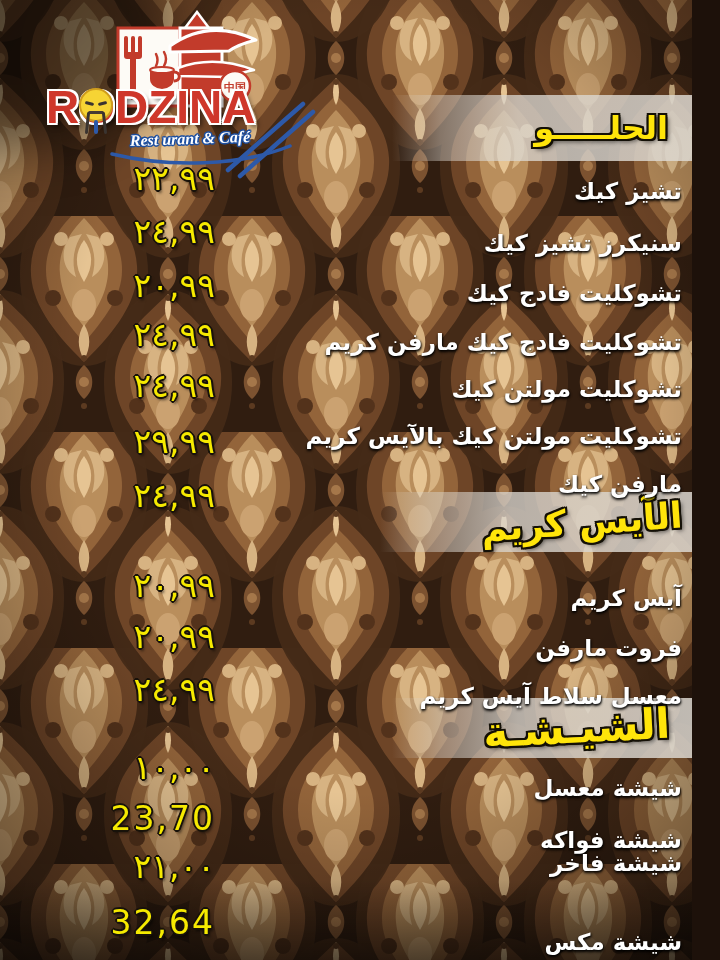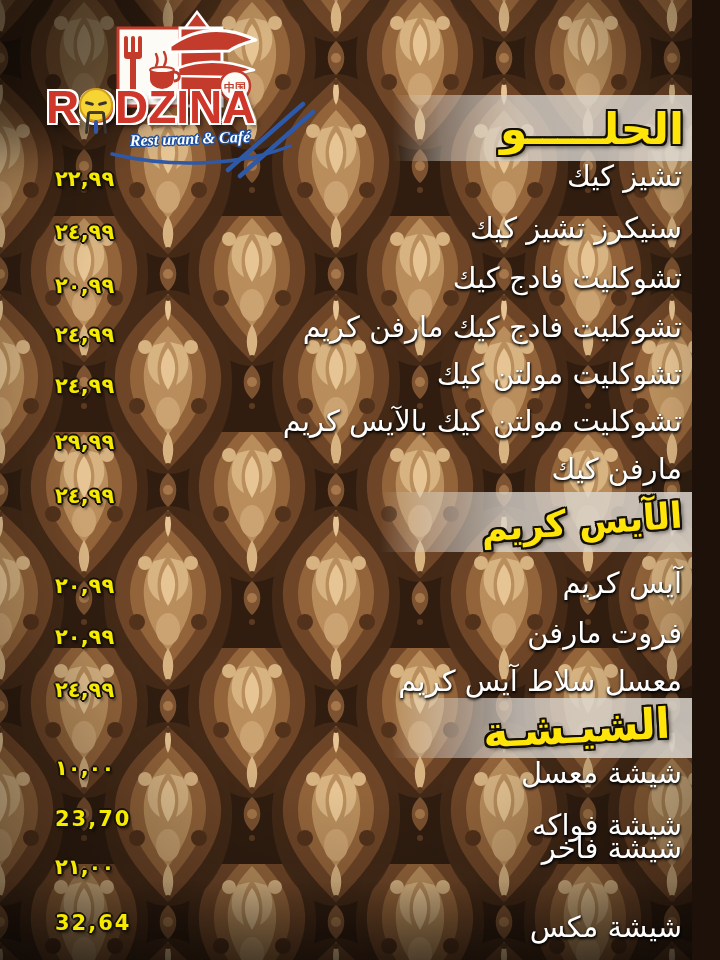--- a/index.html
+++ b/index.html
@@ -14,24 +14,24 @@
       rgba(214,210,203,0) 0%, rgba(214,210,203,0.45) 16%,
       rgba(218,214,207,0.78) 42%, rgba(221,217,210,0.84) 100%); }
   .section-title { position:absolute; top:50%; z-index:2; font-weight:bold;
     color:#ffe50a; white-space:nowrap; letter-spacing:1px;
     text-shadow:-2px 0 0 #141007, 2px 0 0 #141007, 0 -2px 0 #141007, 0 2px 0 #141007,
       -2px -2px 0 #141007, 2px 2px 0 #141007, -2px 2px 0 #141007, 2px -2px 0 #141007,
       3px 3px 4px rgba(0,0,0,.55); }
 
   
   .item-name { position:absolute; right:10px; z-index:2; direction:rtl;
-    color:#ffffff; font-weight:normal; font-size:29px; line-height:32px; white-space:nowrap;
-    text-shadow:0 2px 3px rgba(0,0,0,.85), 1px 1px 2px rgba(0,0,0,.7); }
-  .item-price { position:absolute; left:55px; width:160px; text-align:left; z-index:2;
-    color:#f6ea00; font-weight:bold; font-size:21px; line-height:36px; letter-spacing:2px;
+    color:#ffffff; font-weight:bold; font-size:23px; line-height:32px; white-space:nowrap;
+    text-shadow:0 2px 3px rgba(0,0,0,.85), 1px 1px 2px rgba(0,0,0,.7);margin-top:15px; }
+  .item-price { position:absolute; left:55px; width:160px; text-align:right; z-index:2;
+    color:#f6ea00; font-weight:normal; font-size:33px; line-height:36px; letter-spacing:2px;
     white-space:nowrap;
     text-shadow:-2px 0 0 #18120a, 2px 0 0 #18120a, 0 -2px 0 #18120a, 0 2px 0 #18120a,
       -1px -1px 0 #18120a, 1px 1px 0 #18120a, -1px 1px 0 #18120a, 1px -1px 0 #18120a,
       2px 3px 3px rgba(0,0,0,.6); }
 
   
   .logo { position:absolute; left:40px; top:8px; width:270px; height:165px; z-index:3; }
   .pagoda-svg { position:absolute; left:62px; top:2px; width:160px; height:100px; }
   .brand-text { position:absolute; left:6px; top:72px;
     font-family:"Liberation Sans", sans-serif; font-weight:bold; font-size:46px;
@@ -157,21 +157,21 @@
 
     <svg class="chops" viewBox="0 0 245 85">
       <path d="M12,58 C70,72 140,70 190,50" fill="none" stroke="#2d59a8" stroke-width="3.5" stroke-linecap="round"></path>
       <line x1="128" y1="74" x2="203" y2="8" stroke="#2d59a8" stroke-width="4.5" stroke-linecap="round"></line>
       <line x1="140" y1="80" x2="213" y2="16" stroke="#2d59a8" stroke-width="4.5" stroke-linecap="round"></line>
     </svg>
   </div>
 
   <div id="menu-root">
       <div class="section-band" style="top: 95px; height: 66px; width: 300px;">
-        <div class="section-title" style="font-size: 44px; right: 8px; transform: translateY(-50%) rotate(0deg);">الحلـــــو</div>
+        <div class="section-title" style="font-size: 32px; right: 24px; transform: translateY(-50%) rotate(0deg);">الحلـــــو</div>
       </div>
       <div class="item-name" style="top: 160px;">تشيز كيك</div>
       <div class="item-price" style="top: 161px;">٢٢,٩٩</div>
       <div class="item-name" style="top: 212px;">سنيكرز تشيز كيك</div>
       <div class="item-price" style="top: 214px;">٢٤,٩٩</div>
       <div class="item-name" style="top: 262px;">تشوكليت فادج كيك</div>
       <div class="item-price" style="top: 268px;">٢٠,٩٩</div>
       <div class="item-name" style="top: 311px;">تشوكليت فادج كيك مارفن كريم</div>
       <div class="item-price" style="top: 317px;">٢٤,٩٩</div>
       <div class="item-name" style="top: 358px;">تشوكليت مولتن كيك</div>

